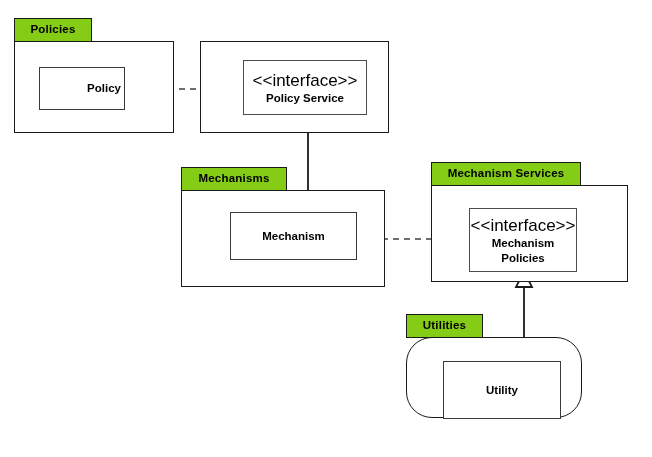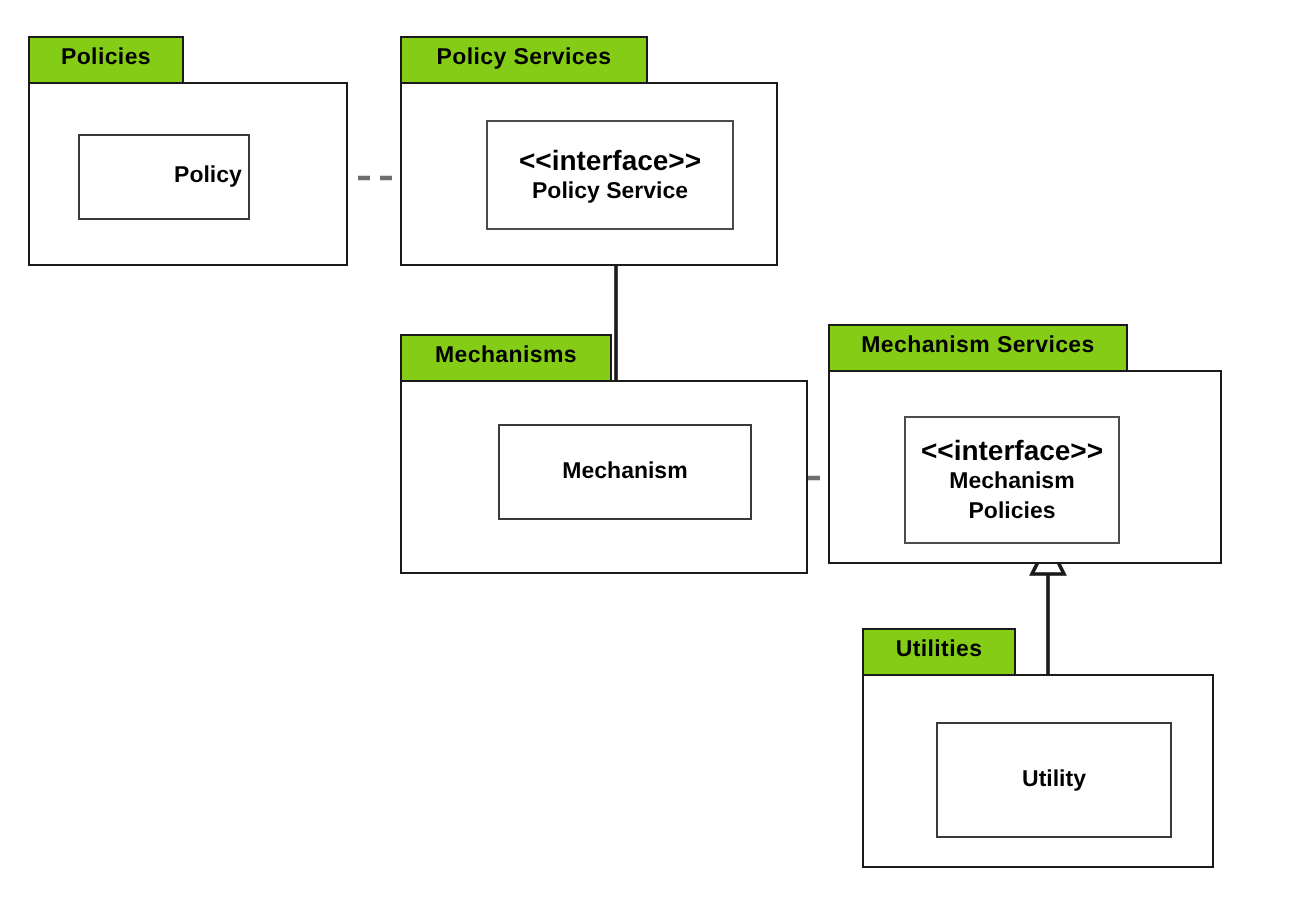--- a/index.html
+++ b/index.html
@@ -65,22 +65,22 @@
     border-color: #3a3a3a;
   }
   .node-line {
     font-size: 11.5px;
     font-weight: bold;
     color: #000000;
     line-height: 1.25;
     white-space: nowrap;
   }
   .node-stereotype {
-    font-size: 14px;
-    font-weight: bold;
+    font-size: 17px;
+    font-weight: normal;
     color: #000000;
     line-height: 1.25;
     white-space: nowrap;
   }
 
   
   .connector-layer {
     position: absolute;
     left: 0;
     top: 0;
@@ -122,59 +122,56 @@
       <span class="pkg-tab-label">Policies</span>
     </div>
     <div class="pkg-body" style="left:0px; top:23px; width:160px; height:92px;">
       <div class="node plain" style="left:24px; top:25px; width:86px; height:43px;padding-left:44px;">
         <span class="node-line">Policy</span>
       </div>
     </div>
   </div>
 
   <div class="pkg" style="left:200px; top:18px; width:189px; height:115px;">
-    <div class="pkg-tab" style="width:124px; height:24px;">
-      <span class="pkg-tab-label">Policy Services</span>
-    </div>
     <div class="pkg-body" style="left:0px; top:23px; width:189px; height:92px;">
       <div class="node" style="left:42px; top:18px; width:124px; height:55px;">
         <span class="node-stereotype">&lt;&lt;interface&gt;&gt;</span>
         <span class="node-line">Policy Service</span>
       </div>
     </div>
   </div>
 
-  <div class="pkg" style="left:200px; top:167px; width:204px; height:120px;">
+  <div class="pkg" style="left:181px; top:167px; width:204px; height:120px;">
     <div class="pkg-tab" style="width:106px; height:24px;">
       <span class="pkg-tab-label">Mechanisms</span>
     </div>
     <div class="pkg-body" style="left:0px; top:23px; width:204px; height:97px;">
       <div class="node plain" style="left:48px; top:21px; width:127px; height:48px;">
         <span class="node-line">Mechanism</span>
       </div>
     </div>
   </div>
 
-  <div class="pkg" style="left:414px; top:162px; width:197px; height:156px;">
+  <div class="pkg" style="left:431px; top:162px; width:197px; height:156px;">
     <div class="pkg-tab" style="width:150px; height:24px;">
       <span class="pkg-tab-label">Mechanism Services</span>
     </div>
     <div class="pkg-body" style="left:0px; top:23px; width:197px; height:97px;">
       <div class="node" style="left:37px; top:22px; width:108px; height:64px;">
         <span class="node-stereotype">&lt;&lt;interface&gt;&gt;</span>
         <span class="node-line">Mechanism</span>
         <span class="node-line">Policies</span>
       </div>
     </div>
   </div>
 
-  <div class="pkg" style="left:431px; top:314px; width:176px; height:120px;">
+  <div class="pkg" style="left:406px; top:314px; width:176px; height:120px;">
     <div class="pkg-tab" style="width:77px; height:24px;">
       <span class="pkg-tab-label">Utilities</span>
     </div>
-    <div class="pkg-body" style="left:0px; top:23px; width:176px; height:97px;">
+    <div class="pkg-body" style="left:0px; top:23px; width:176px; height:81px;border-radius:26px;">
       <div class="node plain" style="left:36px; top:23px; width:118px; height:58px;">
         <span class="node-line">Utility</span>
       </div>
     </div>
   </div>
 
 </div>
 
 </body></html>

